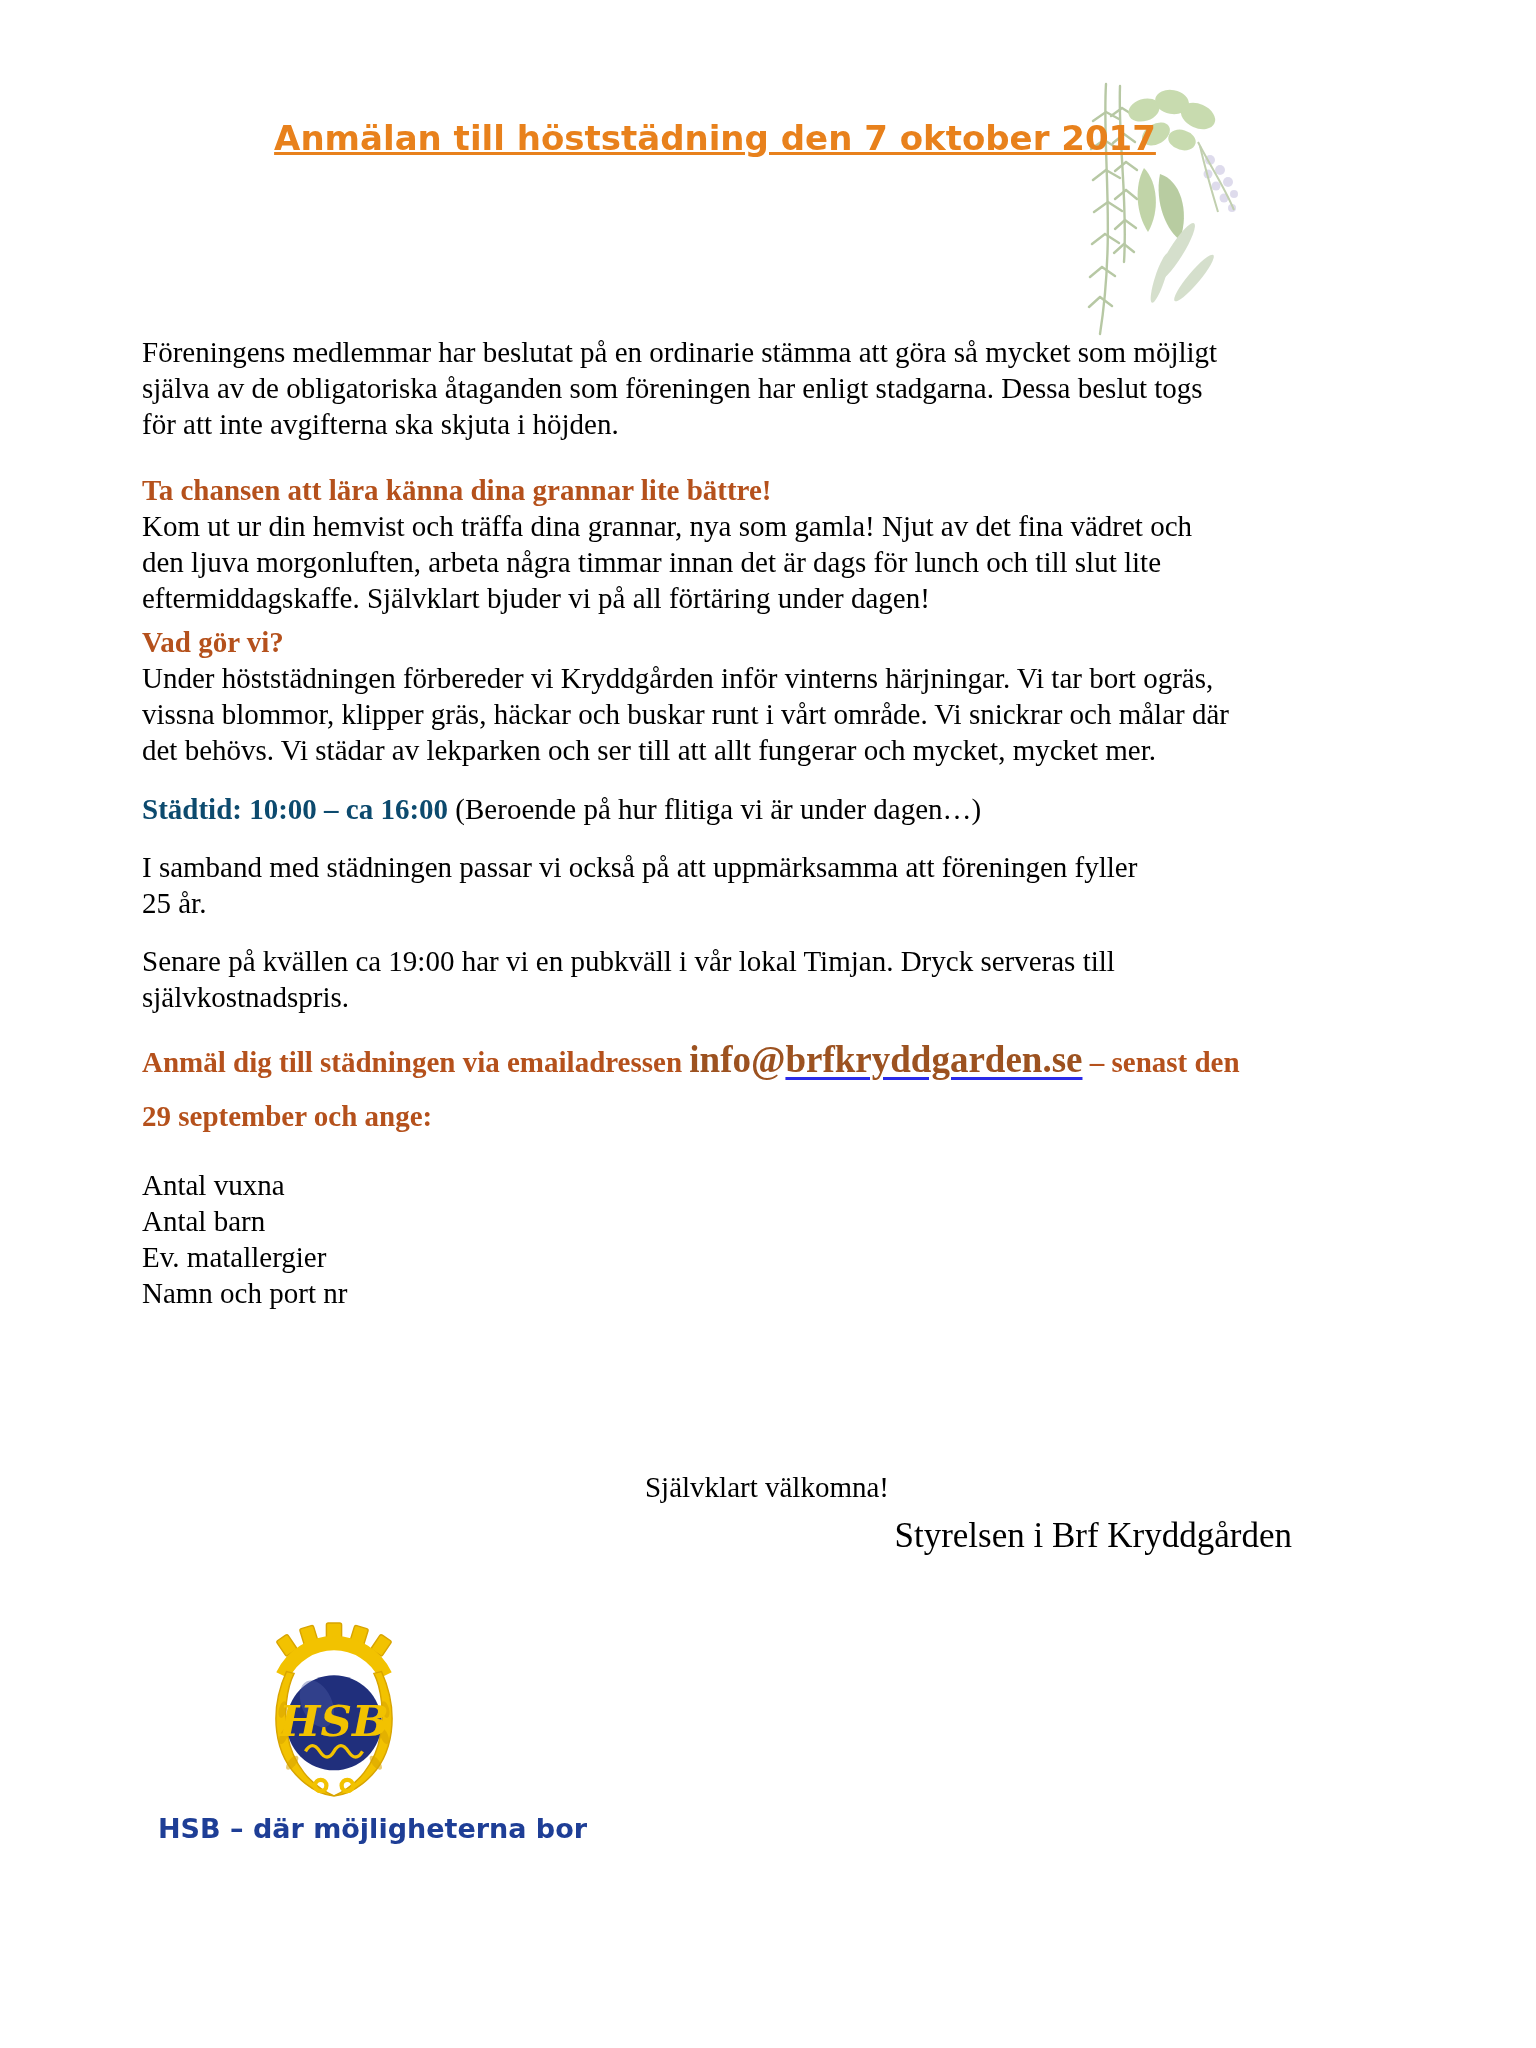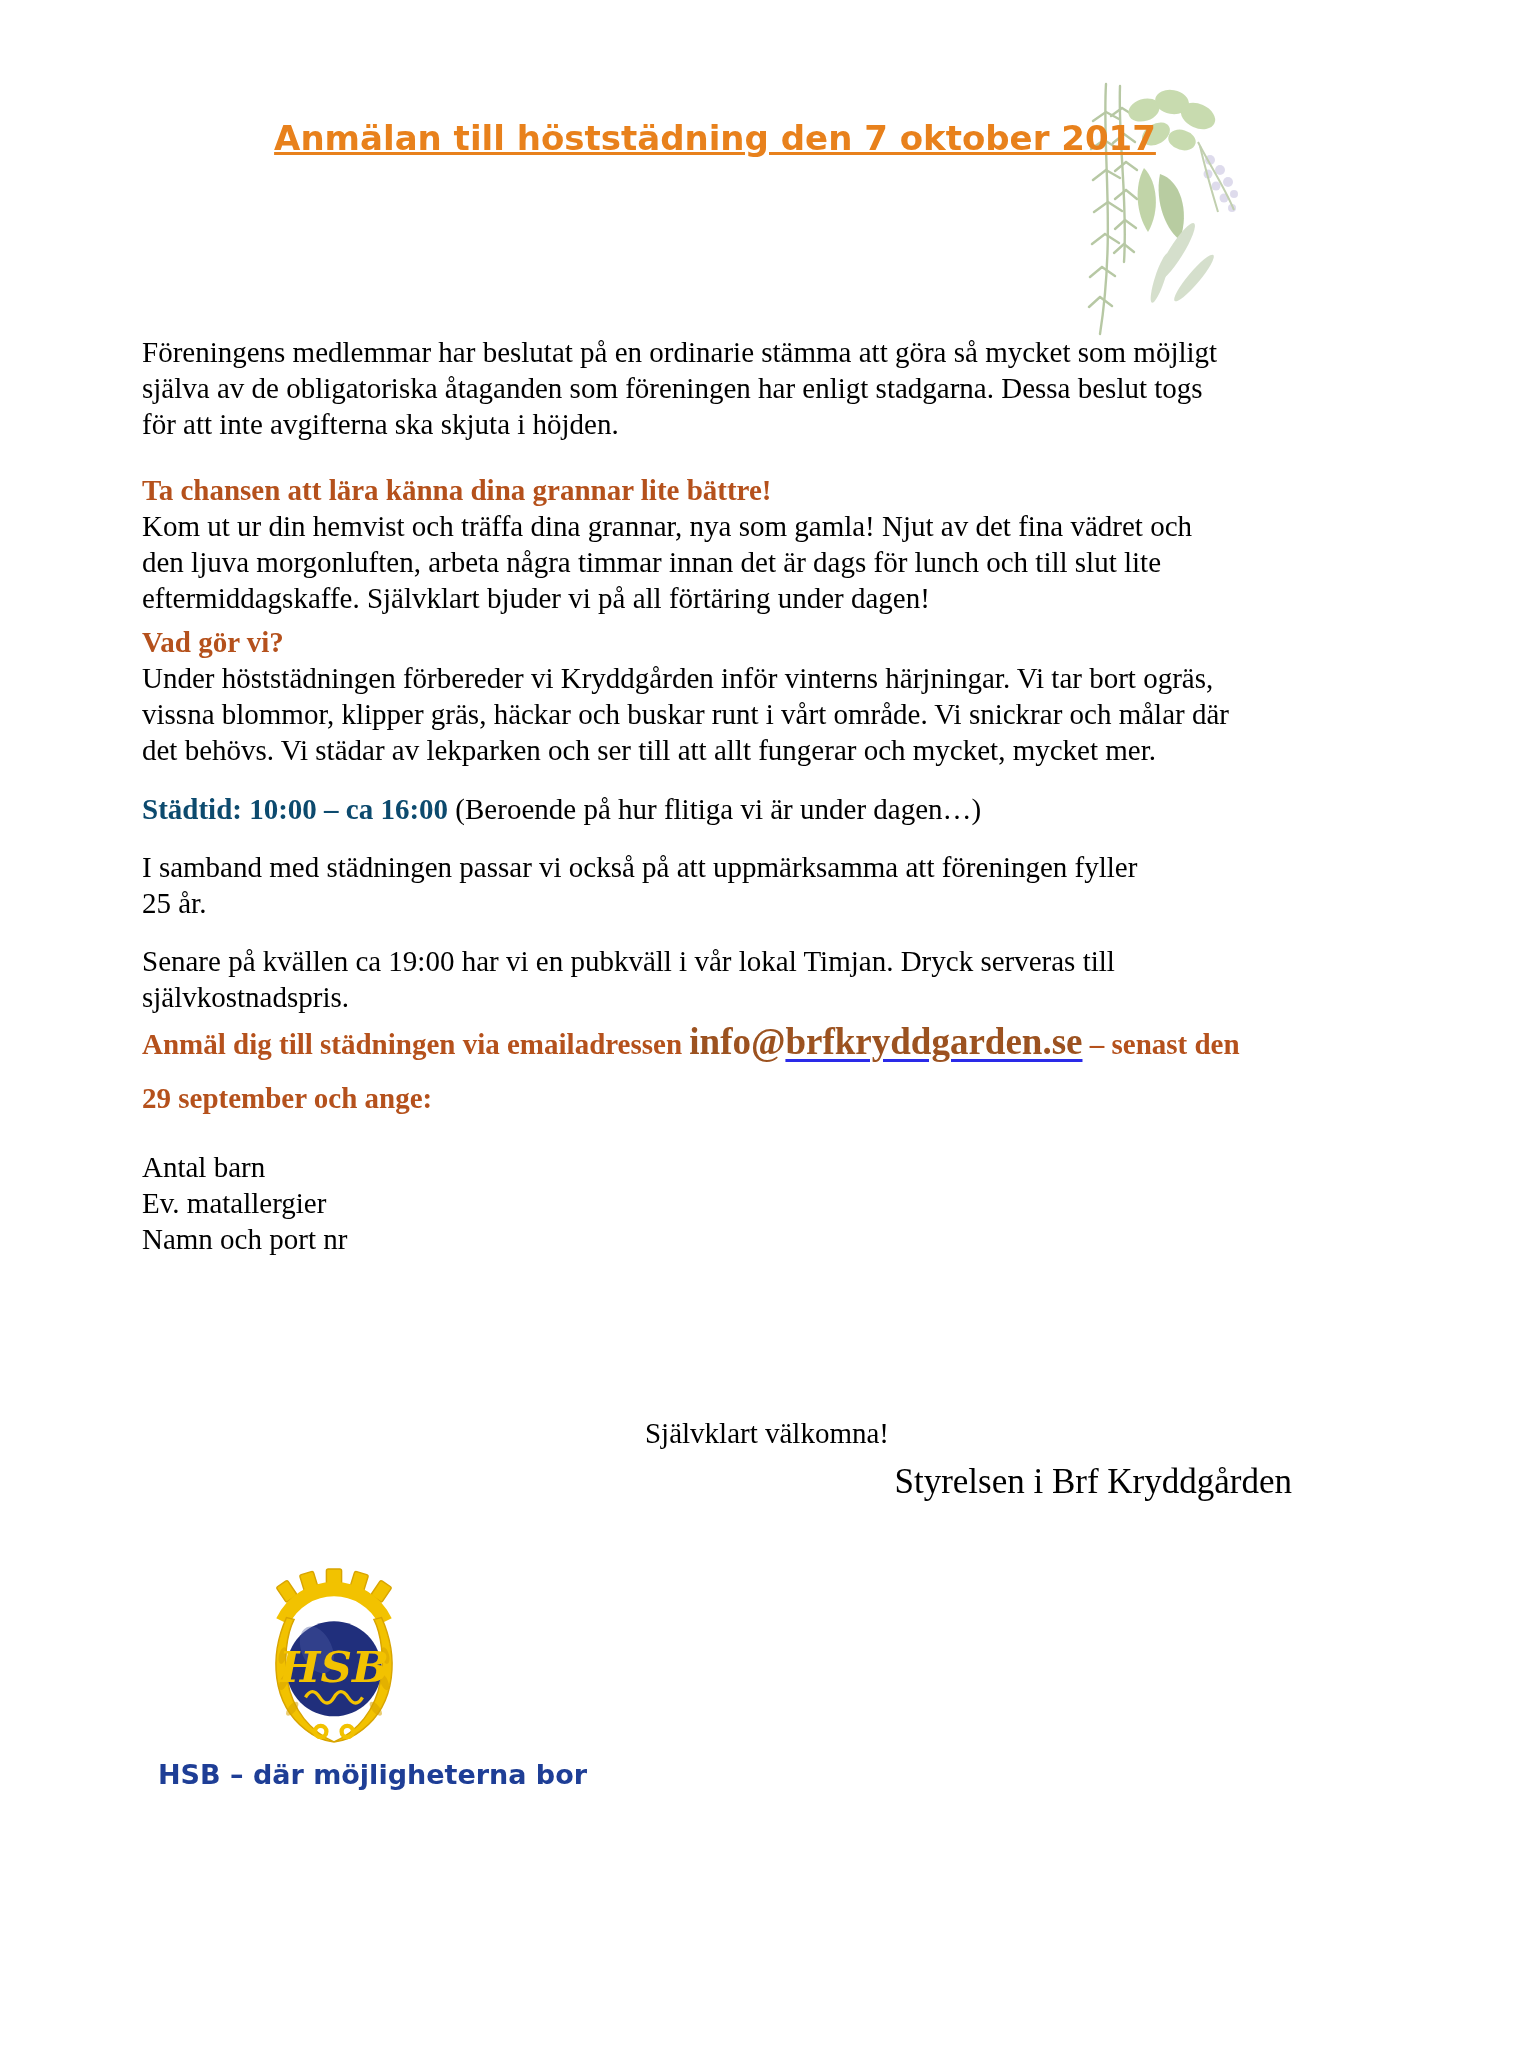--- a/index.html
+++ b/index.html
@@ -41,20 +41,21 @@
     font-size:29px;
     line-height:36px;
     white-space:pre-line;
   }
   .p-stadtid { margin-top:23px; }
   .stadtid-label { color:#0c4a6e; font-weight:bold; }
   .p-bold { font-weight:normal; }
   .p-anniv { margin-top:22px; }
   .p-pub { margin-top:22px; }
   .p-signup {
+    margin-top:18px;
     line-height:54px;
     color:#B5511C;
     font-weight:bold;
   }
   .email { color:#9C5220; font-weight:bold; font-size:37px; cursor:pointer; }
   .email-user { }
   .email-domain {
     text-decoration:underline;
     text-decoration-color:#2A2AE8;
     text-decoration-thickness:3px;
@@ -156,20 +157,21 @@
   <p class="body p-bold p-anniv">I samband med städningen passar vi också på att uppmärksamma att föreningen fyller
 25 år.</p>
 
   <p class="body p-bold p-pub">Senare på kvällen ca 19:00 har vi en pubkväll i vår lokal Timjan. Dryck serveras till
 självkostnadspris.</p>
 
   <p class="body p-signup"><span>Anmäl dig till städningen via emailadressen </span><a class="email"><span class="email-user">info@</span><span class="email-domain">brfkryddgarden.se</span></a><span> – senast den
 29 september och ange:</span></p>
 
   <div class="fields">
+    <div class="body">Antal vuxna</div>
     <div class="body">Antal barn</div>
     <div class="body">Ev. matallergier</div>
     <div class="body">Namn och port nr</div>
   </div>
 
   <div class="body welcome">Självklart välkomna!</div>
 
   <div class="signature">Styrelsen i Brf Kryddgården</div>
 
   <div class="footer">

